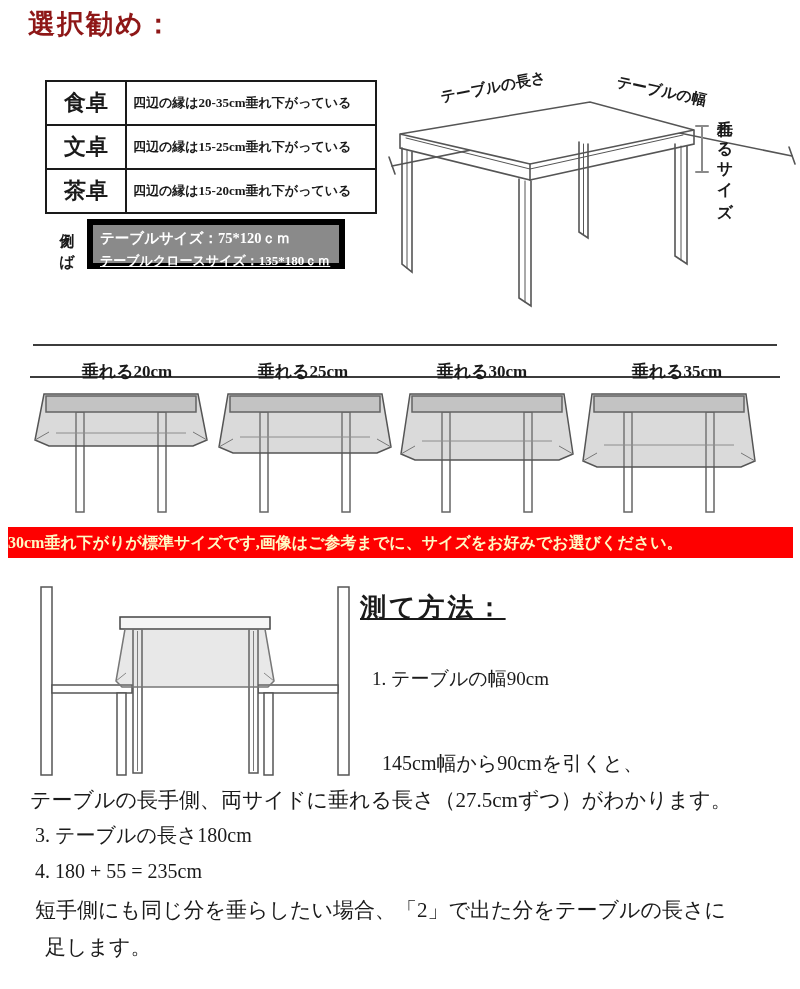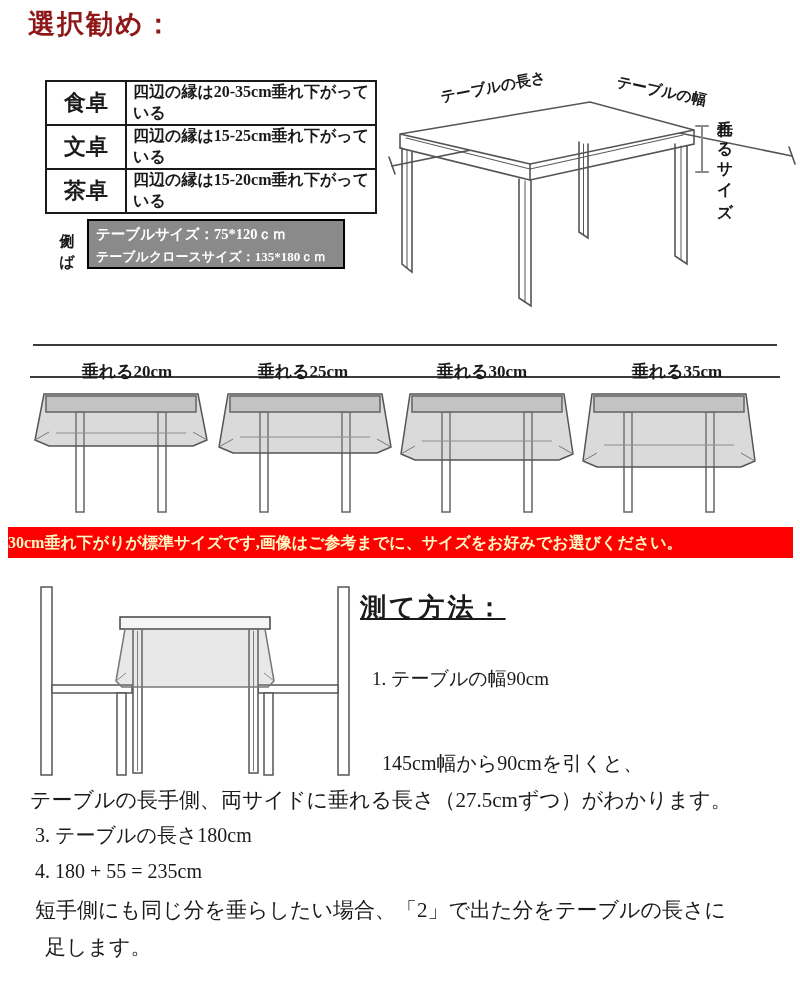--- a/index.html
+++ b/index.html
@@ -6,29 +6,29 @@
   .canvas{position:relative;width:800px;height:989px;background:#ffffff;overflow:hidden;
           font-family:"Liberation Serif","DejaVu Serif",serif;color:#1a1a1a;}
   .abs{position:absolute;}
 
   .page-title{left:28px;top:6px;font-size:27px;font-weight:bold;color:#8e1717;letter-spacing:2px;}
 
   
   .rec-table{left:45px;top:80px;border-collapse:collapse;}
   .rec-table td{border:2px solid #1a1a1a;background:#fff;}
   .rec-table .t-type{width:76px;height:40px;text-align:center;font-size:22px;font-weight:bold;}
-  .rec-table .t-desc{width:236px;padding:0 6px;font-size:16px;font-weight:bold;}
+  .rec-table .t-desc{width:236px;padding:0 6px;font-size:13px;font-weight:bold;}
 
   
   .example-vert{left:57px;top:221px;height:52px;writing-mode:vertical-rl;font-size:15px;
                 font-weight:bold;letter-spacing:2px;}
-  .example-box{left:87px;top:219px;width:258px;height:50px;background:#8a8a8a;border:2px solid #000000;
+  .example-box{left:87px;top:219px;width:258px;height:50px;background:#8a8a8a;border:6px solid #000000;
                color:#ffffff;font-weight:bold;box-sizing:border-box;padding:2px 0 0 7px;}
   .example-box .l1{font-size:14.5px;line-height:23px;white-space:nowrap;}
-  .example-box .l2{font-size:13px;line-height:22px;white-space:nowrap;}
+  .example-box .l2{font-size:13px;line-height:22px;white-space:nowrap;text-decoration:underline;}
 
   
   .diagram{left:378px;top:52px;width:422px;height:294px;}
   .dim-label{position:absolute;font-size:15px;font-weight:bold;white-space:nowrap;}
   .dim-len{left:62px;top:26px;transform:rotate(-11deg);}
   .dim-wid{left:238px;top:30px;transform:rotate(12deg);}
   .drape-vert{position:absolute;left:336px;top:56px;height:200px;writing-mode:vertical-rl;
               font-size:16px;font-weight:bold;letter-spacing:2px;}
 
   .hr1{left:33px;top:344px;width:744px;height:2px;background:#3c3c3c;}

